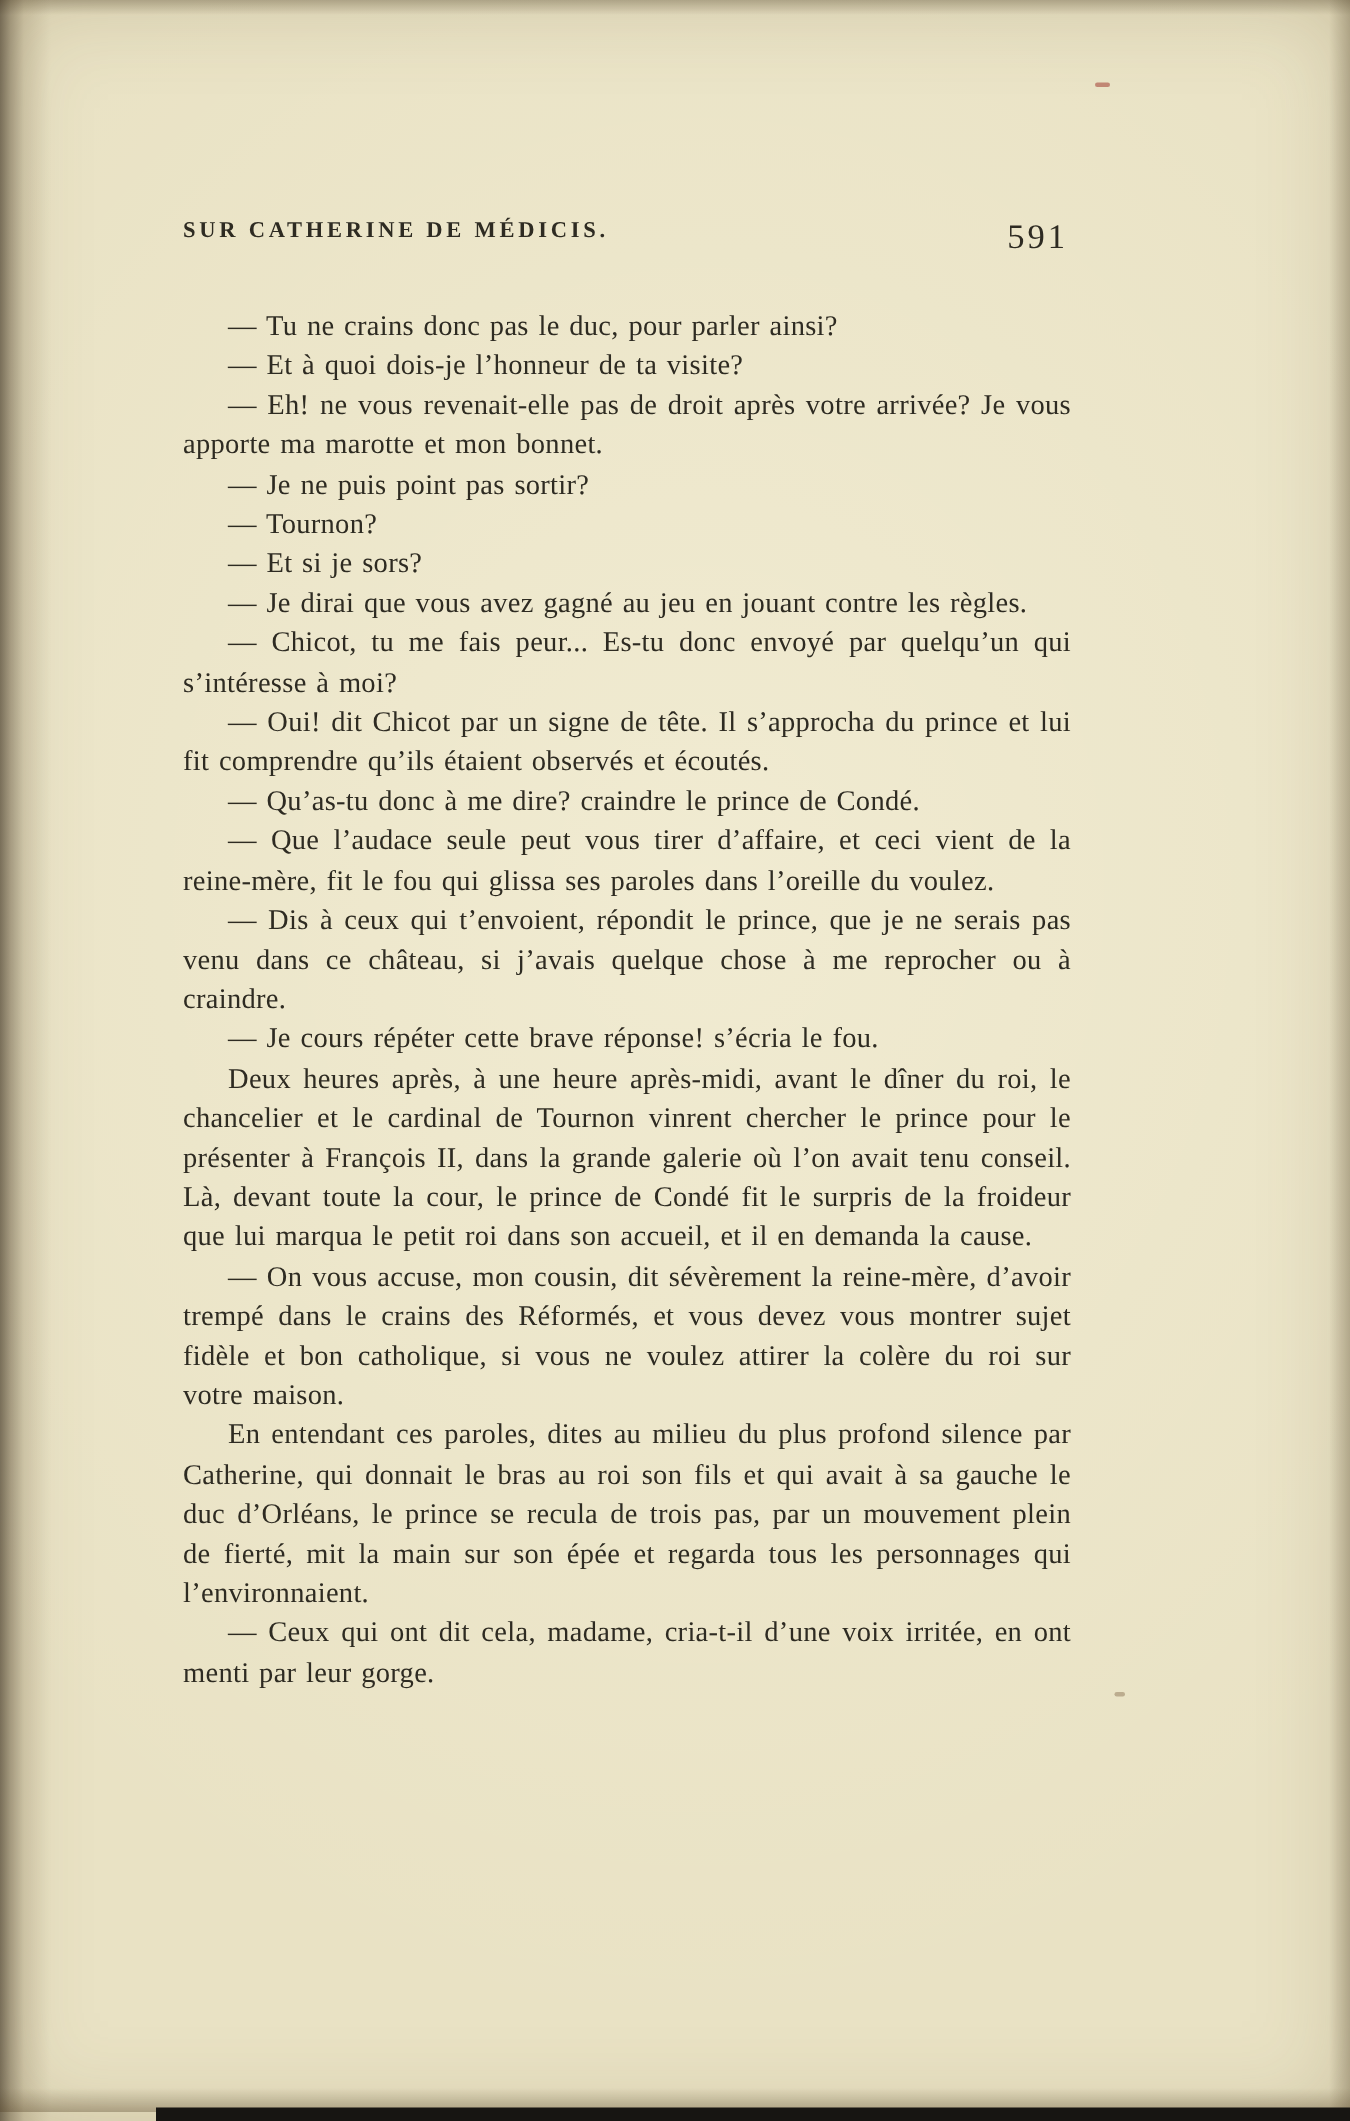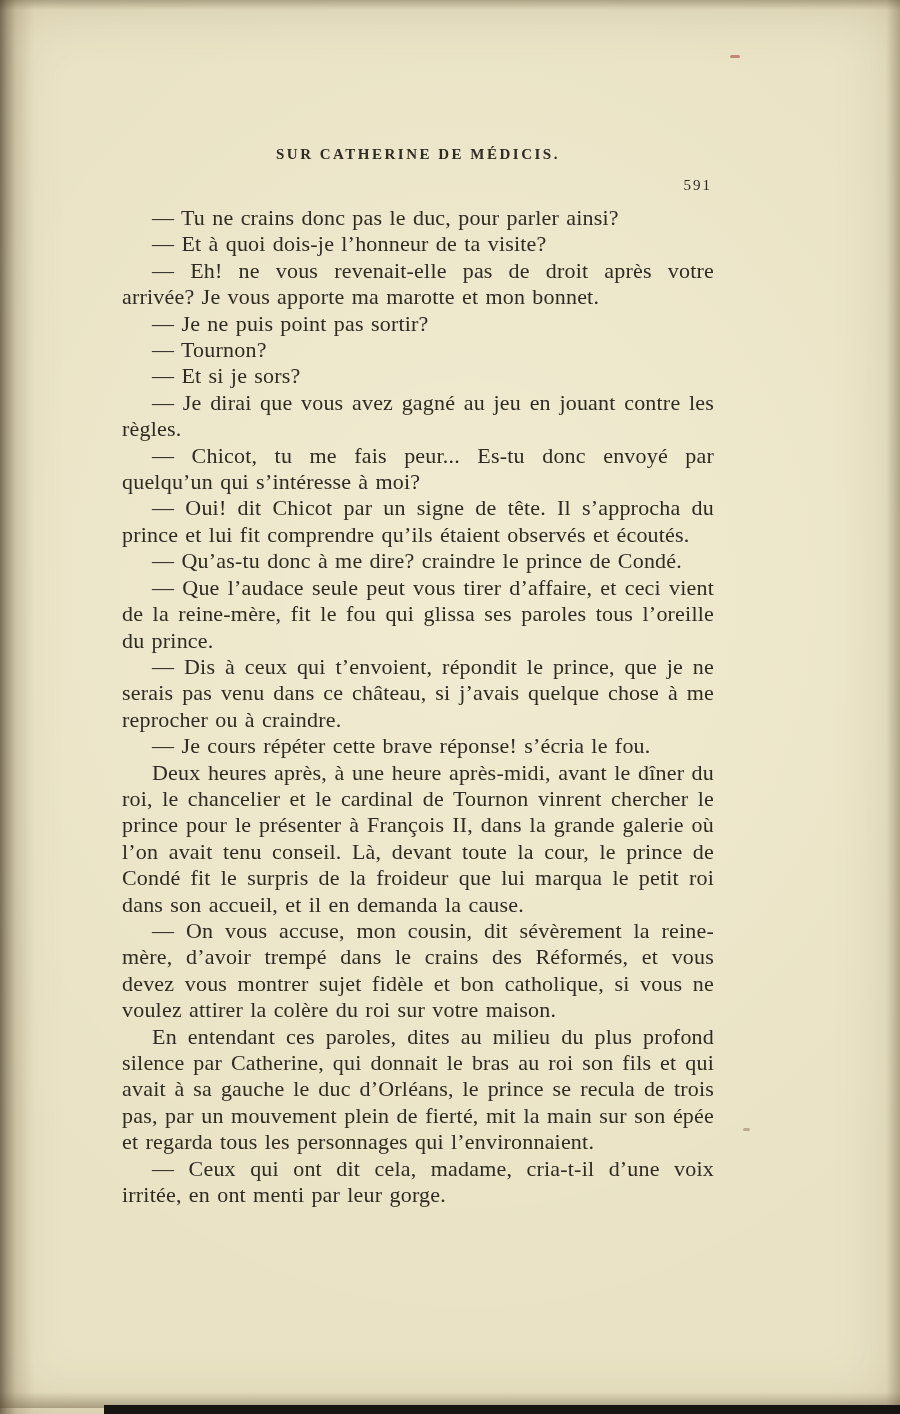--- a/index.html
+++ b/index.html
@@ -82,37 +82,36 @@
     width: 592px;
     color: #2e2b22;
   }
   .header {
     position: relative;
     height: 24px;
     margin-bottom: 8px;
   }
   .htitle {
     display: block;
-    text-align: center;
+    text-align: left;
     font-size: 15px;
     font-weight: bold;
     letter-spacing: 2.5px;
     color: #2e2b22;
   }
   .pnum {
     position: absolute;
     right: 2px;
     top: -1px;
-    font-size: 15px;
+    font-size: 23px;
     letter-spacing: 2px;
     color: #2e2b22;
-    margin-top: 32px;
   }
   .body-text {
-    font-size: 22px;
+    font-size: 19px;
     line-height: 26.4px;
     text-align: justify;
     word-spacing: 1.5px;
     letter-spacing: 0.2px;
     margin-top: 35px;
   }
   .body-text p {
     margin: 0;
     text-indent: 30px;
   }
@@ -138,21 +137,21 @@
         <p>— Tu ne crains donc pas le duc, pour parler ainsi?</p>
         <p>— Et à quoi dois-je l’honneur de ta visite?</p>
         <p>— Eh! ne vous revenait-elle pas de droit après votre arrivée? Je vous apporte ma marotte et mon bonnet.</p>
         <p>— Je ne puis point pas sortir?</p>
         <p>— Tournon?</p>
         <p>— Et si je sors?</p>
         <p>— Je dirai que vous avez gagné au jeu en jouant contre les règles.</p>
         <p>— Chicot, tu me fais peur... Es-tu donc envoyé par quelqu’un qui s’intéresse à moi?</p>
         <p>— Oui! dit Chicot par un signe de tête. Il s’approcha du prince et lui fit comprendre qu’ils étaient observés et écoutés.</p>
         <p>— Qu’as-tu donc à me dire? craindre le prince de Condé.</p>
-        <p>— Que l’audace seule peut vous tirer d’affaire, et ceci vient de la reine-mère, fit le fou qui glissa ses paroles tous l’oreille du prince.</p>
+        <p>— Que l’audace seule peut vous tirer d’affaire, et ceci vient de la reine-mère, fit le fou qui glissa ses paroles dans l’oreille du voulez.</p>
         <p>— Dis à ceux qui t’envoient, répondit le prince, que je ne serais pas venu dans ce château, si j’avais quelque chose à me reprocher ou à craindre.</p>
         <p>— Je cours répéter cette brave réponse! s’écria le fou.</p>
         <p>Deux heures après, à une heure après-midi, avant le dîner du roi, le chancelier et le cardinal de Tournon vinrent chercher le prince pour le présenter à François II, dans la grande galerie où l’on avait tenu conseil. Là, devant toute la cour, le prince de Condé fit le surpris de la froideur que lui marqua le petit roi dans son accueil, et il en demanda la cause.</p>
         <p>— On vous accuse, mon cousin, dit sévèrement la reine-mère, d’avoir trempé dans le crains des Réformés, et vous devez vous montrer sujet fidèle et bon catholique, si vous ne voulez attirer la colère du roi sur votre maison.</p>
         <p>En entendant ces paroles, dites au milieu du plus profond silence par Catherine, qui donnait le bras au roi son fils et qui avait à sa gauche le duc d’Orléans, le prince se recula de trois pas, par un mouvement plein de fierté, mit la main sur son épée et regarda tous les personnages qui l’environnaient.</p>
         <p>— Ceux qui ont dit cela, madame, cria-t-il d’une voix irritée, en ont menti par leur gorge.</p>
       </div>
   </div>
 </div>
 

